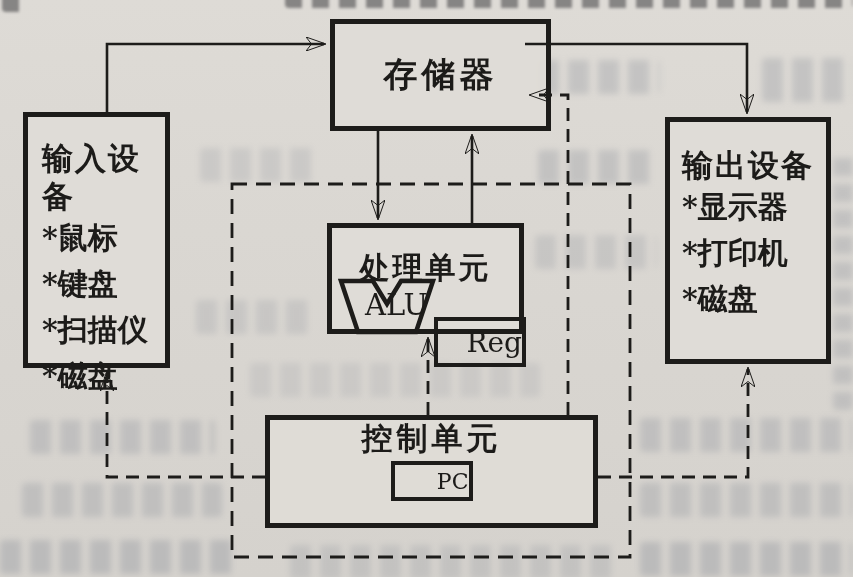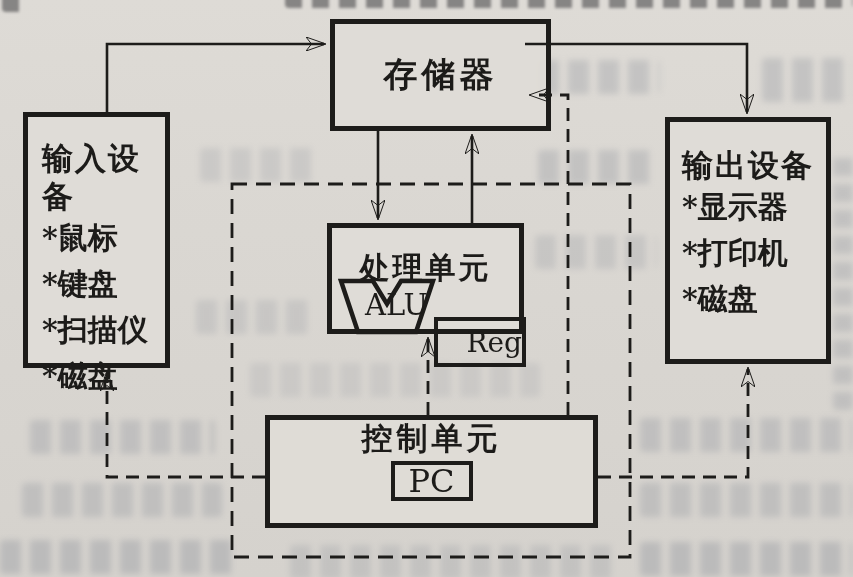--- a/index.html
+++ b/index.html
@@ -38,21 +38,21 @@
   .device-item{font-size:30px;font-weight:600;line-height:46px;white-space:nowrap;}
   #pu-box{left:327px;top:223px;width:197px;height:111px;}
   .pu-title{text-align:center;font-size:30px;font-weight:600;letter-spacing:3px;margin-top:23px;line-height:34px;}
   #alu-shape{position:absolute;left:5px;top:48px;width:100px;height:60px;}
   #alu-label{position:absolute;left:14px;top:62px;width:82px;text-align:right;font-size:29px;line-height:30px;}
   #reg-box{position:absolute;left:102px;top:53px;width:84px;height:42px;border:4px solid #1d1c1a;
            display:flex;align-items:center;justify-content:flex-end;font-size:28px;margin-top:36px;}
   #cu-box{left:265px;top:415px;width:333px;height:113px;}
   .cu-title{text-align:center;font-size:31px;font-weight:600;letter-spacing:4px;margin-top:0;line-height:36px;}
   #pc-box{width:82px;height:40px;border:4px solid #1d1c1a;margin:5px auto 0 auto;box-sizing:border-box;
-          display:flex;align-items:center;justify-content:center;font-size:32px;}
+          display:flex;align-items:center;justify-content:flex-end;font-size:22px;}
   #cpu-label{position:absolute;left:247px;top:190px;font-size:29px;letter-spacing:1px;}
   
   #wires{position:absolute;left:0;top:0;width:853px;height:577px;pointer-events:none;}
   #wires path, #wires rect{fill:none;stroke:#1d1c1a;}
   .solid-wire{stroke-width:2.6px;}
   .dashed-wire{stroke-width:2.8px;stroke-dasharray:13 8;}
   .cpu-rect{stroke-width:2.8px;stroke-dasharray:15 9;}
 </style>
 </head>
 <body>

